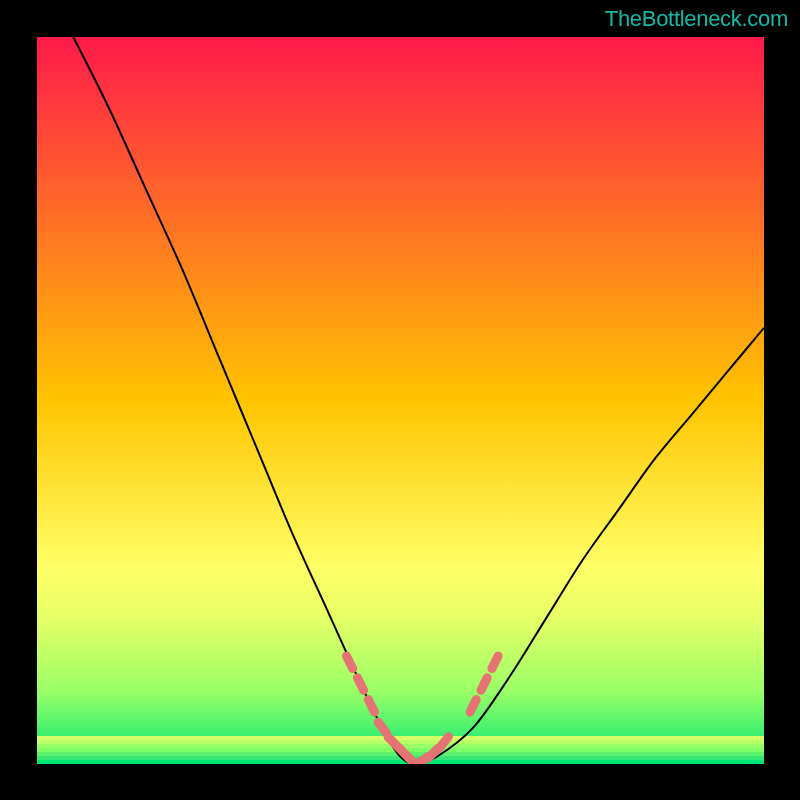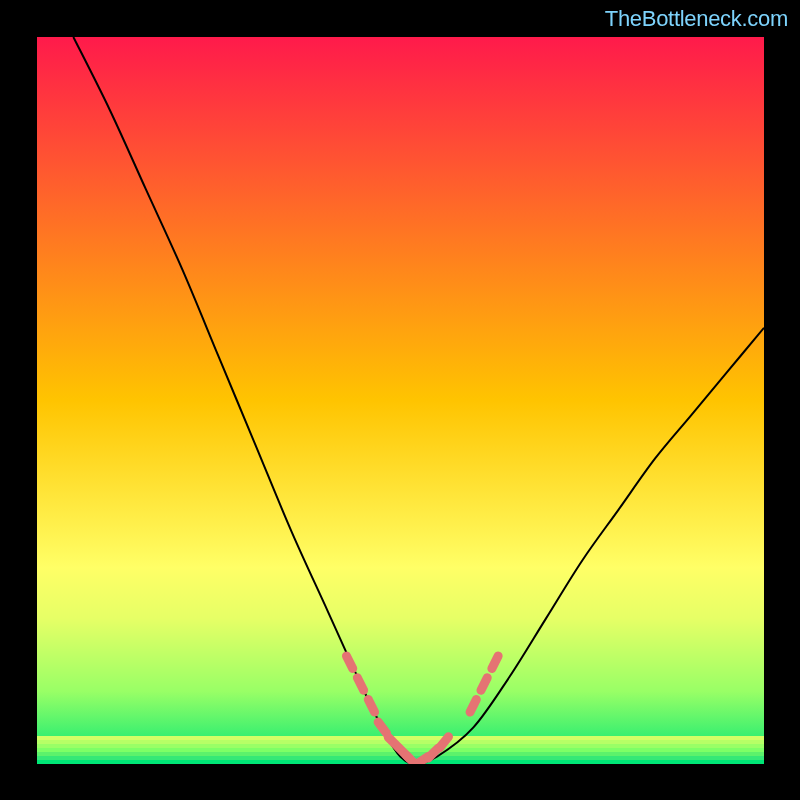--- a/index.html
+++ b/index.html
@@ -13,21 +13,21 @@
   }
   .chart-container {
     position: relative;
     width: 800px;
     height: 800px;
   }
   .attribution {
     position: absolute;
     top: 6px;
     right: 12px;
-    color: #7dd3fc;
+    color: #14b8a6;
     font-size: 22px;
     font-weight: 500;
     letter-spacing: -0.3px;
     z-index: 20;
   }
   svg {
     display: block;
   }
 </style>
 </head>

